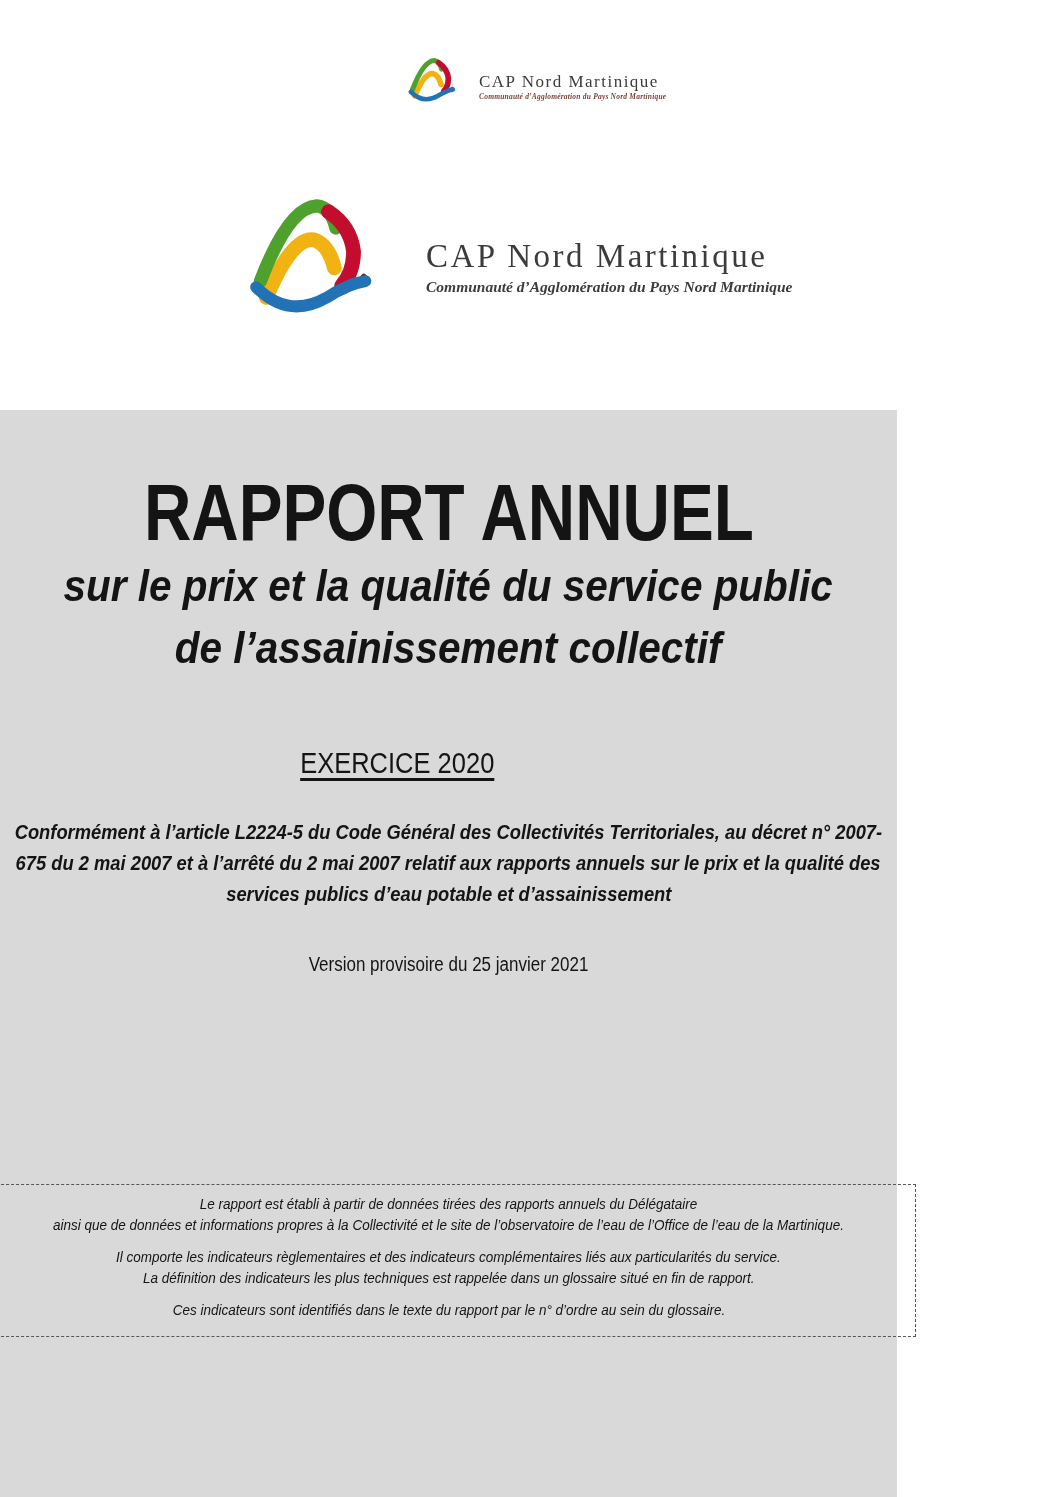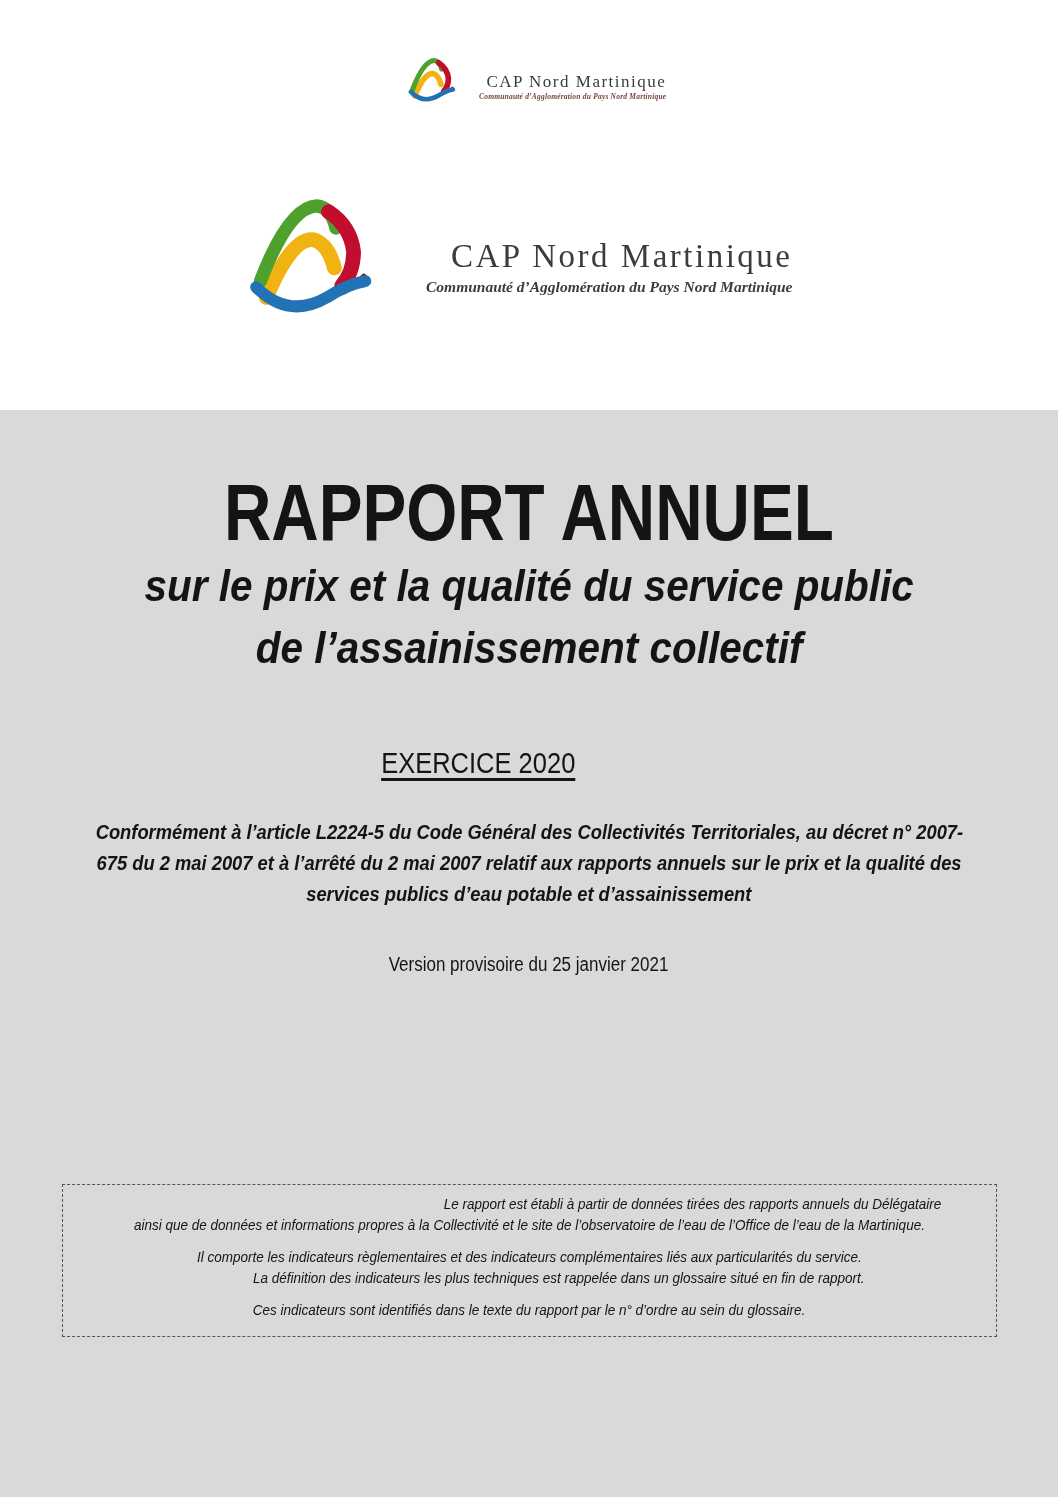--- a/index.html
+++ b/index.html
@@ -2,34 +2,34 @@
 <html><head>
 <meta charset="utf-8">
 <style>
   * { margin:0; padding:0; box-sizing:border-box; }
   body { background:#ffffff; }
   .page {
     position:relative; width:1058px; height:1497px; background:#ffffff;
     font-family:"Liberation Sans", sans-serif; color:#141414; overflow:hidden;
   }
   
-  .logo-row { position:absolute; display:flex; align-items:center;text-align:right; }
+  .logo-row { position:absolute; display:flex; align-items:center; }
   .small-logo { top:56px; left:408px; gap:13px; }
   .large-logo { top:194px; left:248px; gap:26px; }
   .logo-text { display:flex; flex-direction:column; }
   .small-logo .logo-text { margin-top:12px; }
   .large-logo .logo-text { margin-top:16px; }
   .ltitle, .lsub { font-family:"Liberation Serif", serif; color:#3c3c3b; white-space:nowrap; }
   .small-logo .ltitle { font-size:17px; letter-spacing:1.5px; line-height:20px; }
   .small-logo .lsub   { font-size:7.5px; line-height:10px; font-style:italic; font-weight:bold; color:#74453a; letter-spacing:0.2px; }
   .large-logo .ltitle { font-size:33px; letter-spacing:2.5px; line-height:38px; }
   .large-logo .lsub   { font-size:15.5px; line-height:20px; font-style:italic; font-weight:bold; margin-top:2px; }
   
   .gray-section {
-    position:absolute; top:410px; left:0; width:1058px; height:1087px;
+    position:absolute; top:410px; left:0; width:897px; height:1087px;
     background:#d9d9d9; display:flex; flex-direction:column; align-items:center;
   }
   .cover-title {
     margin-top:61px; font-size:80px; font-weight:bold; line-height:84px;
     color:#141414; white-space:nowrap; transform:scaleX(0.82);
   }
   .cover-subline {
     font-size:44px; font-weight:600; font-style:italic; line-height:62px;
     white-space:nowrap; transform:scaleX(0.92);
   }
@@ -42,21 +42,21 @@
   .legal-line {
     font-size:19.5px; font-weight:bold; font-style:italic; line-height:31px;
     white-space:nowrap; transform:scaleX(0.94);
   }
   .version { margin-top:42px; font-size:20px; line-height:25px; white-space:nowrap; transform:scaleX(0.85); }
   .note-box {
     margin-top:207px; width:935px; border:1px dashed #55555a;
     padding:8px 0 8px; display:flex; flex-direction:column; align-items:center;
     background:transparent;
   }
-  .note-para { display:flex; flex-direction:column; align-items:flex-end; margin-bottom:11px; }
+  .note-para { display:flex; flex-direction:column; align-items:center; margin-bottom:11px; }
   .note-para:last-child { margin-bottom:8px; }
   .note-line { font-size:15px; font-style:italic; line-height:21px; white-space:nowrap; transform:scaleX(0.9); }
   svg { display:block; }
 </style>
 </head>
 <body>
 
 <div class="page">
 
   <div class="logo-row small-logo">

